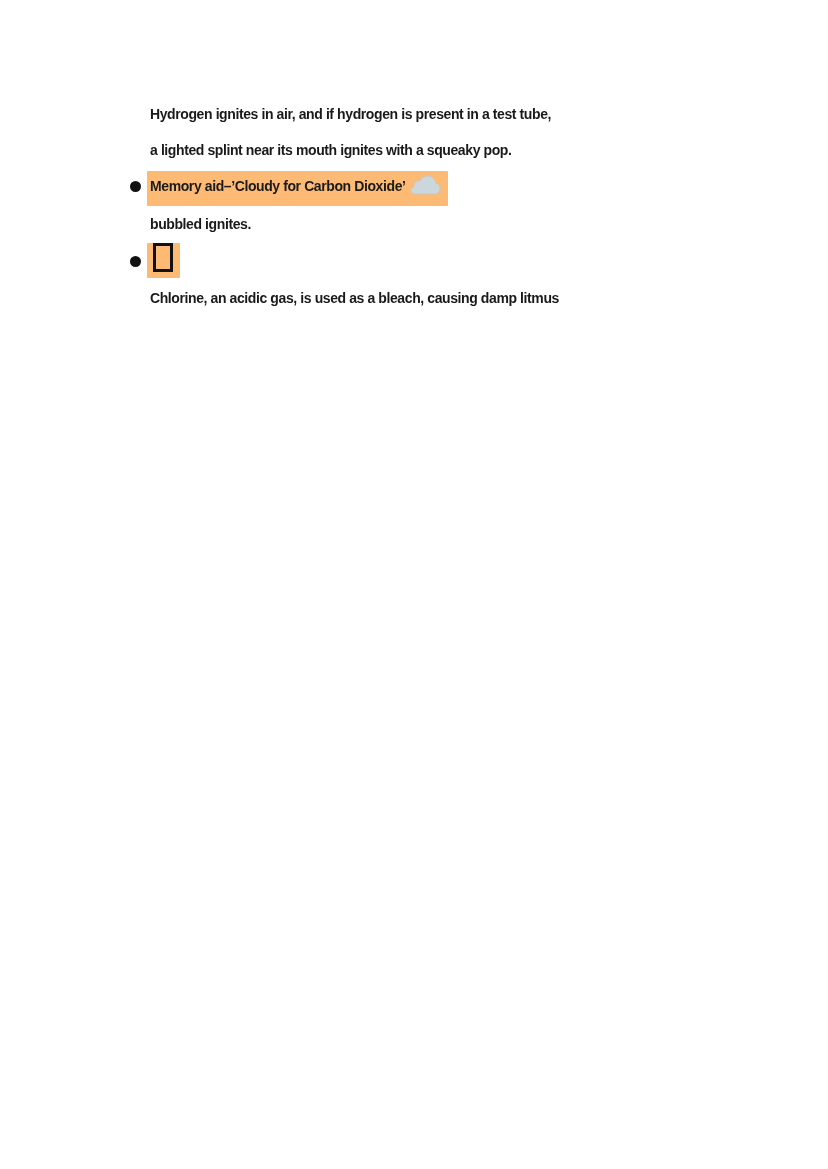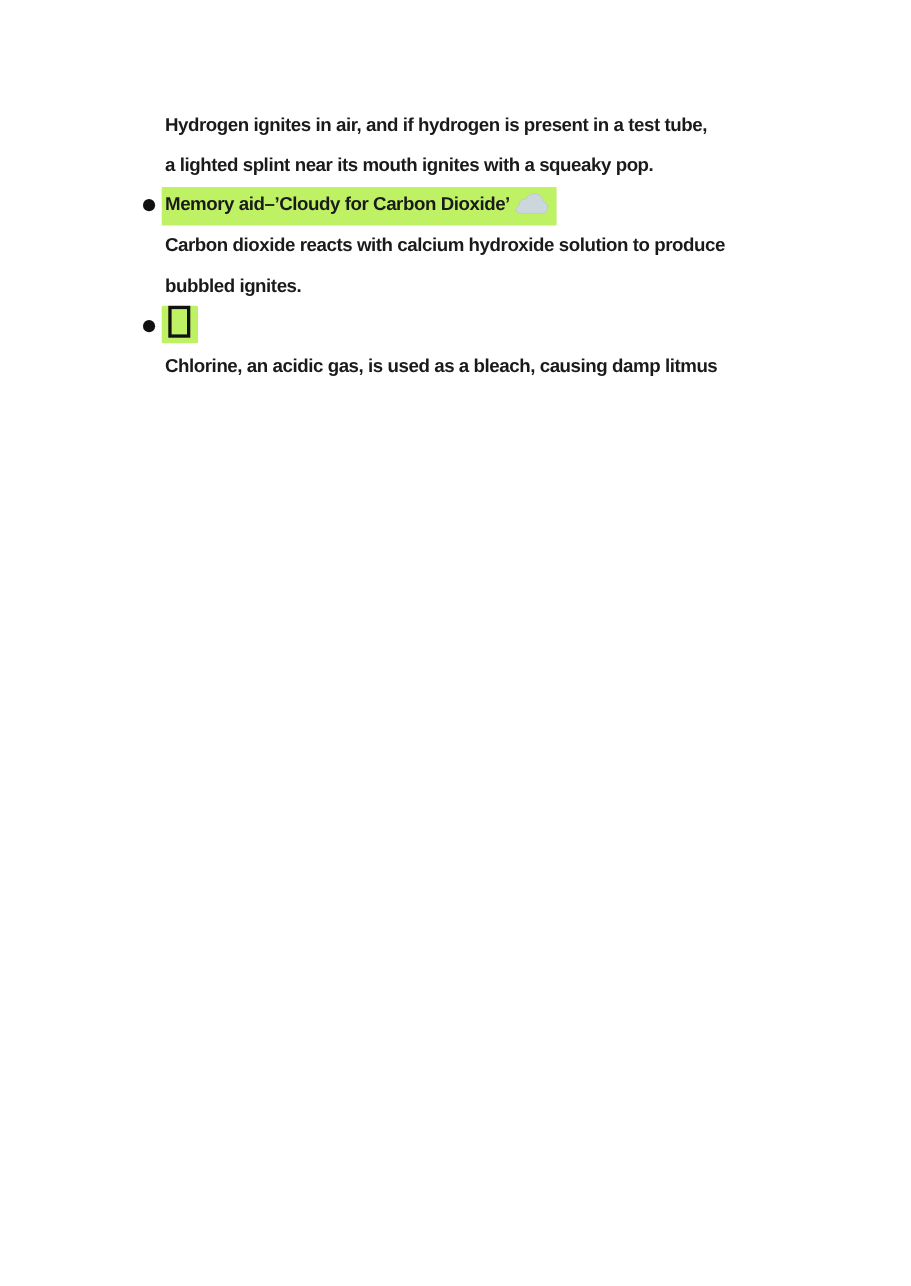--- a/index.html
+++ b/index.html
@@ -15,42 +15,42 @@
     overflow: hidden;
     font-family: "Liberation Sans", "DejaVu Sans", sans-serif;
     font-weight: bold;
     color: #1a1a1a;
   }
   .content {
     position: absolute;
     left: 150px;
     top: 96px;
     width: 640px;
-    font-size: 17px;
+    font-size: 14px;
     letter-spacing: -0.4px;
     line-height: 36.2px;
   }
   .line {
     white-space: nowrap;
   }
   .bullet-item {
     position: relative;
   }
   .bullet {
     position: absolute;
     left: -20px;
     top: 13px;
     width: 11px;
     height: 11px;
     border-radius: 50%;
     background: #111111;
   }
   .hl {
     display: inline-block;
-    background: #bef264;
+    background: #fdba74;
     padding: 0 7px 0 3px;
     margin-left: -3px;
     line-height: 31px;
     border-radius: 1px;
   }
   .hl .hl-text {
     vertical-align: baseline;
   }
   .cloud-icon {
     display: inline-block;
@@ -78,21 +78,20 @@
       <div class="line">a lighted splint near its mouth ignites with a squeaky pop.</div>
     </div>
 
     <div class="bullet-item">
       <span class="bullet"></span>
       <div class="line">
         <span class="hl"><span class="hl-text">Memory aid–’Cloudy for Carbon Dioxide’</span><span class="cloud-icon"><svg width="31" height="20" viewBox="0 0 31 20">
                 <path d="M25.5 19 H5.5 C2.8 19 1 17.4 1 15.3 C1 13.5 2.3 12.1 4.2 11.8 C4.1 11.4 4 11 4 10.5 C4 7.9 6.1 5.9 8.8 5.9 C9.3 5.9 9.8 6 10.2 6.1 C11.3 3.1 14.2 1 17.6 1 C21.9 1 25.4 4.2 25.7 8.4 C28.2 8.8 30 10.7 30 13.1 C30 16.4 28.1 19 25.5 19 Z" fill="#ccd7dd" stroke="#bcc9d0" stroke-width="0.8"></path>
               </svg></span></span>
       </div>
-      <div class="line">Carbon dioxide reacts with calcium hydroxide solution to produce</div>
       <div class="line">bubbled ignites.</div>
     </div>
 
     <div class="bullet-item">
       <span class="bullet"></span>
       <div class="line">
         <span class="hl"><span class="tofu"></span></span>
       </div>
       <div class="line">Chlorine, an acidic gas, is used as a bleach, causing damp litmus</div>
     </div>

